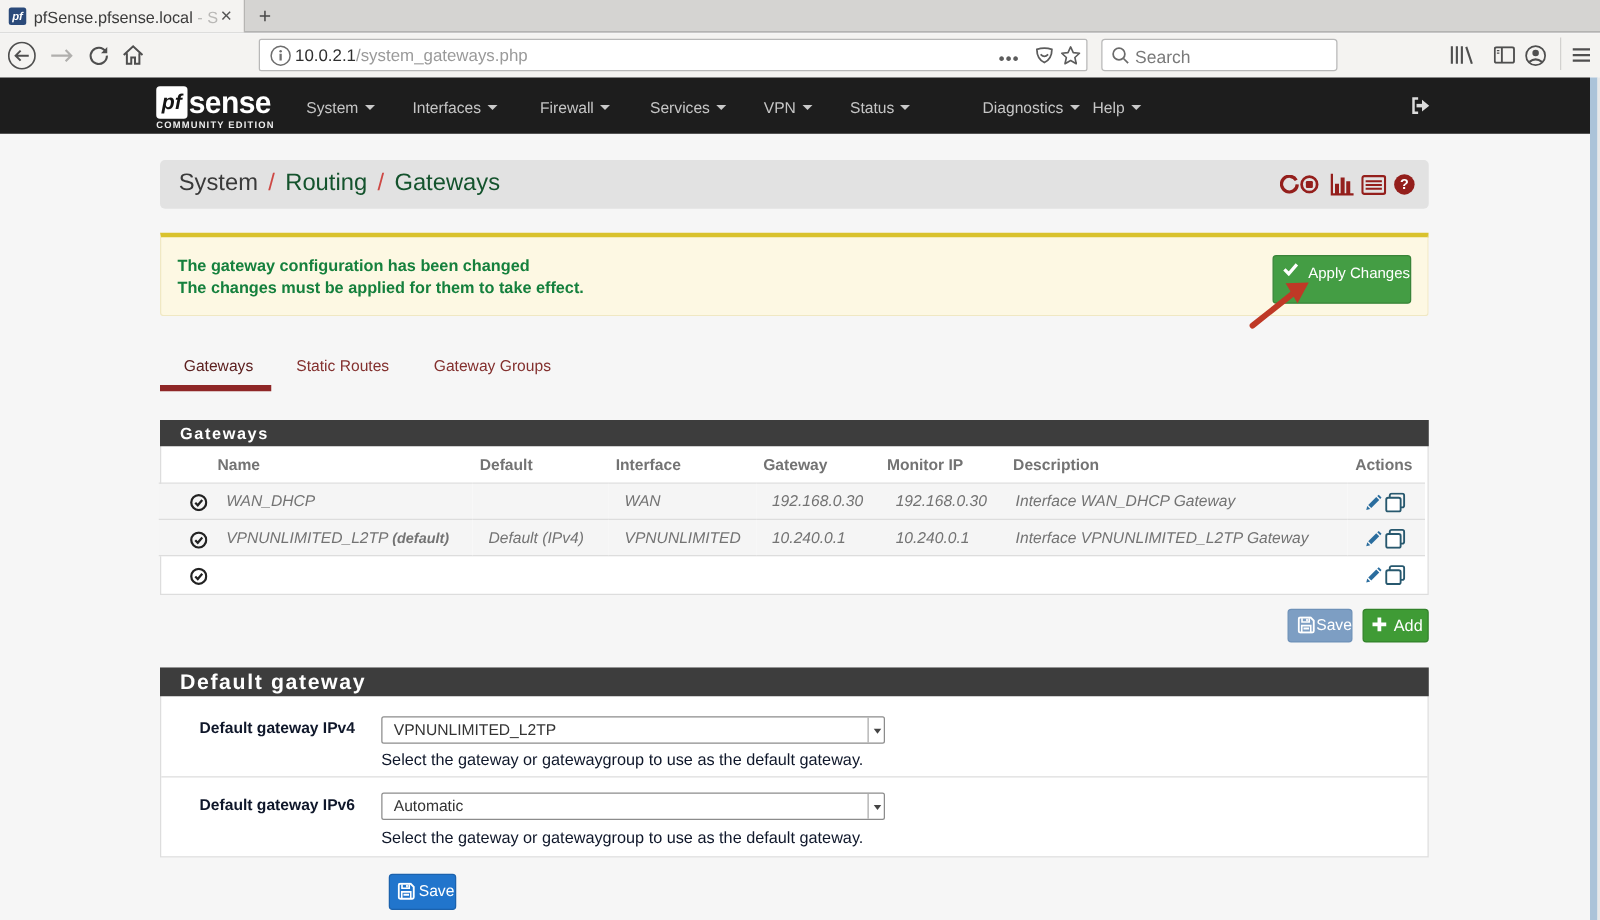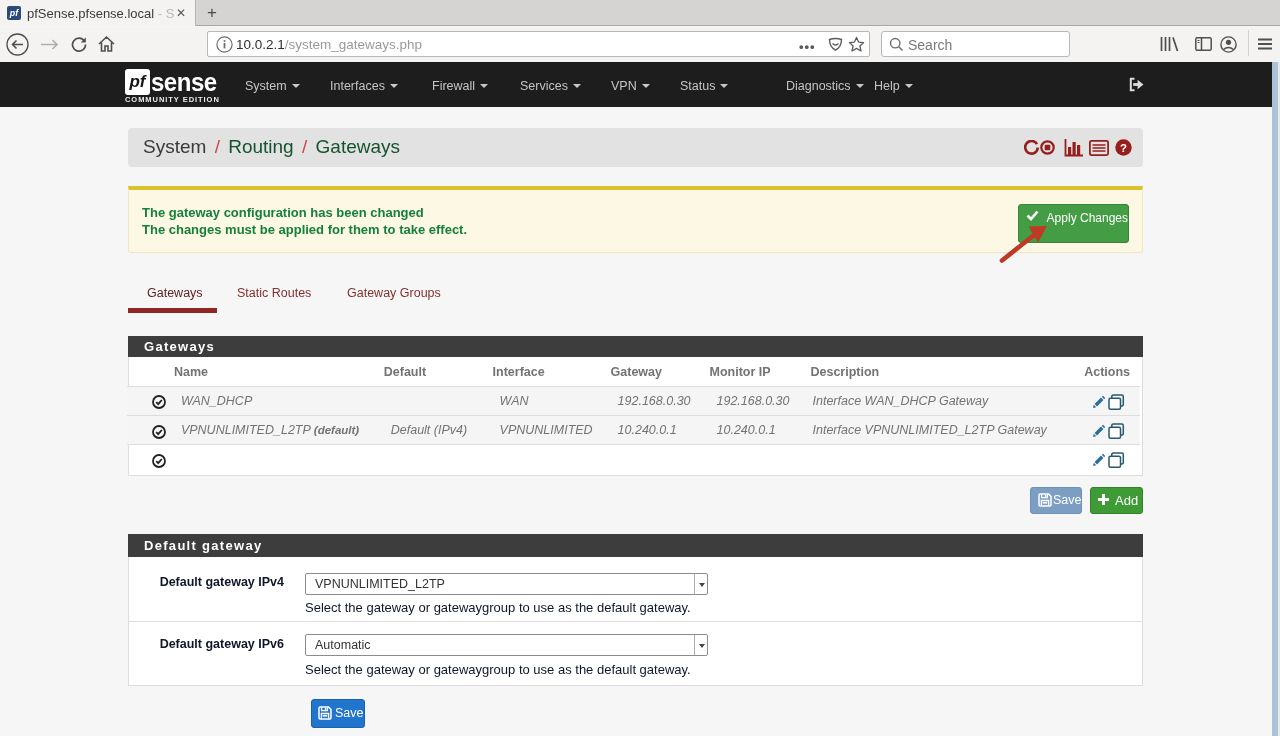--- a/index.html
+++ b/index.html
@@ -53,21 +53,21 @@
 table.gw td { padding:7px 6px 7px 13px; border-bottom:1px solid #ddd; }
 table.gw td b { font-size:11.5px; }
 table.gw tr.odd { background:#f5f5f5;font-style:italic; }
 
 
 #savetop { left:1030px; top:487px; width:52px; height:27px; background:#7d9ec3; border:1px solid #6e91b8; border-radius:3px; color:#fff; font-size:12.5px; text-align:left; padding-left:22px; line-height:25px; white-space:nowrap; }
 #addbtn { left:1090px; top:487px; width:53px; height:27px; background:#3f9b35; border:1px solid #32822a; border-radius:3px; color:#fff; font-size:13px; text-align:left; padding-left:24px; line-height:25px; }
 
 
 #panel2 { left:128px; top:534px; width:1015px; height:152px; background:#fff; border:1px solid #ddd; }
-#panel2hdr { left:128px; top:534px; width:1015px; height:23px; background:#3d3d3d; color:#fff; font-size:13px; font-weight:bold; letter-spacing:1.3px; line-height:23px; padding-left:16px; }
+#panel2hdr { left:128px; top:534px; width:1015px; height:23px; background:#3d3d3d; color:#fff; font-size:17px; font-weight:bold; letter-spacing:1.3px; line-height:23px; padding-left:16px; }
 .fldlabel { width:156px; text-align:right; font-size:12.5px; font-weight:bold; color:#0f172a; }
 .sel { width:403px; height:22px; background:#fff; border:1px solid #8c8c8c; border-radius:2px; font-size:12.5px; color:#333; padding-left:9px; line-height:20px; position:absolute; }
 .selarrow { position:absolute; width:13px; height:20px; border-left:1px solid #aaa; right:0; top:0; }
 .selarrow:after { content:""; position:absolute; left:3.5px; top:8.5px; width:0; height:0; border-left:3px solid transparent; border-right:3px solid transparent; border-top:4px solid #444; }
 .helper { position:absolute; font-size:13px; color:#0f172a; }
 #rowline { left:129px; top:621px; width:1013px; height:1px; background:#ddd; }
 #savebottom { left:311px; top:699px; width:54px; height:29px; background:#2175cc; border:1px solid #1b62ad; border-radius:3px; color:#fff; font-size:12.5px; text-align:left; padding-left:23px; line-height:27px; white-space:nowrap; }
 
 #scrollbar { left:1272px; top:62px; width:6px; height:674px; background:#abc3d9; }
 #scrolledge { left:1278px; top:62px; width:2px; height:674px; background:#e8e8e8; }

